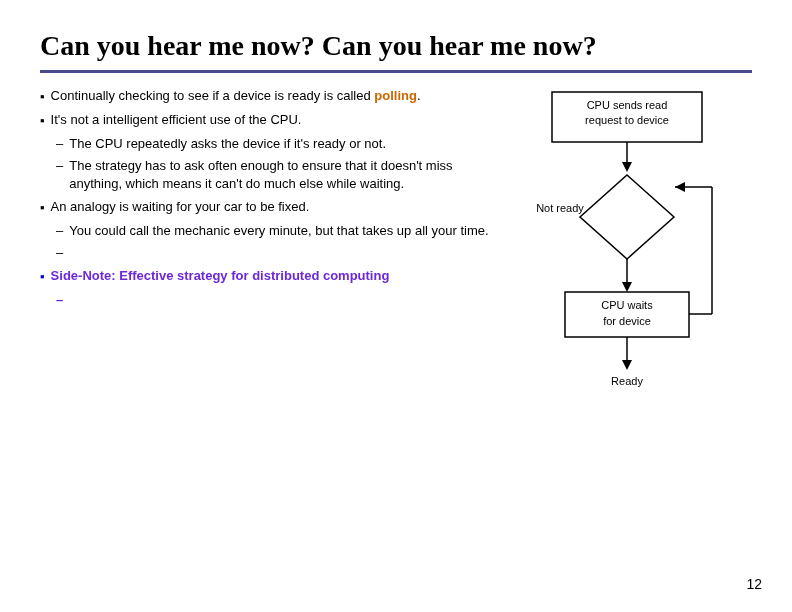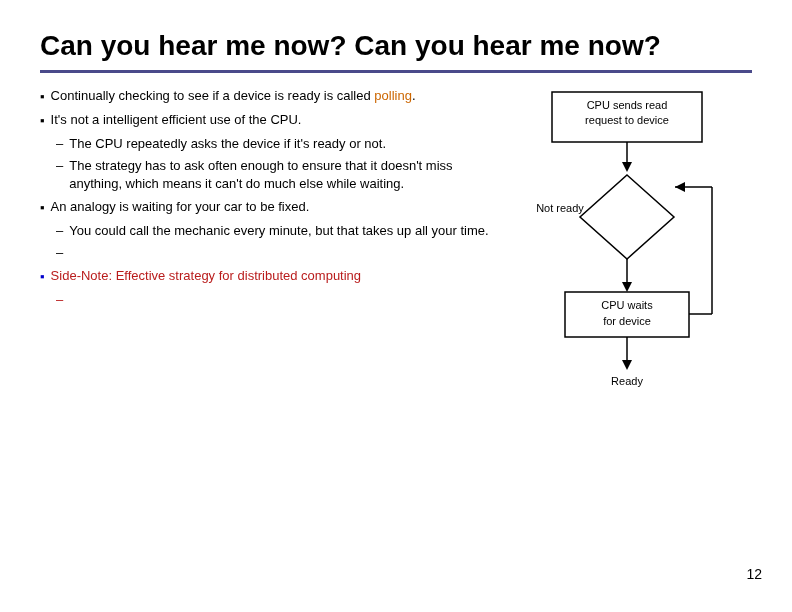--- a/index.html
+++ b/index.html
@@ -19,21 +19,21 @@
       background: #ffffff;
       position: relative;
       padding: 30px 40px 20px 40px;
     }
 
     .title {
       font-size: 28px;
       font-weight: bold;
       color: #000000;
       margin-bottom: 8px;
-      font-family: Liberation Sans, sans-serif;
+      font-family: Liberation Serif, serif;
     }
 
     .title-underline {
       height: 3px;
       background: #4a4a8a;
       margin-bottom: 14px;
     }
 
     .content-area {
       display: flex;
@@ -61,26 +61,26 @@
       font-size: 13px;
       margin-top: 1px;
     }
 
     .bullet-text {
       flex: 1;
     }
 
     .highlight-orange {
       color: #cc6600;
-      font-weight: normal;
+      font-weight: bold;
     }
 
     .highlight-blue {
-      color: #b91c1c;
-      font-weight: normal;
+      color: #6d28d9;
+      font-weight: bold;
     }
 
     .sub-bullet {
       margin-left: 16px;
       display: flex;
       align-items: flex-start;
       margin-bottom: 3px;
     }
 
     .dash {
@@ -97,21 +97,21 @@
       flex-shrink: 0;
       display: flex;
       flex-direction: column;
       align-items: flex-start;
       padding-top: 0px;
       position: relative;
     }
 
     .page-number {
       position: absolute;
-      bottom: 30px;
+      bottom: 20px;
       right: 30px;
       font-size: 14px;
       font-family: Arial, sans-serif;
       color: #000;
     }
 
     
     .flowchart-svg {
       margin-top: 0px;
     }

